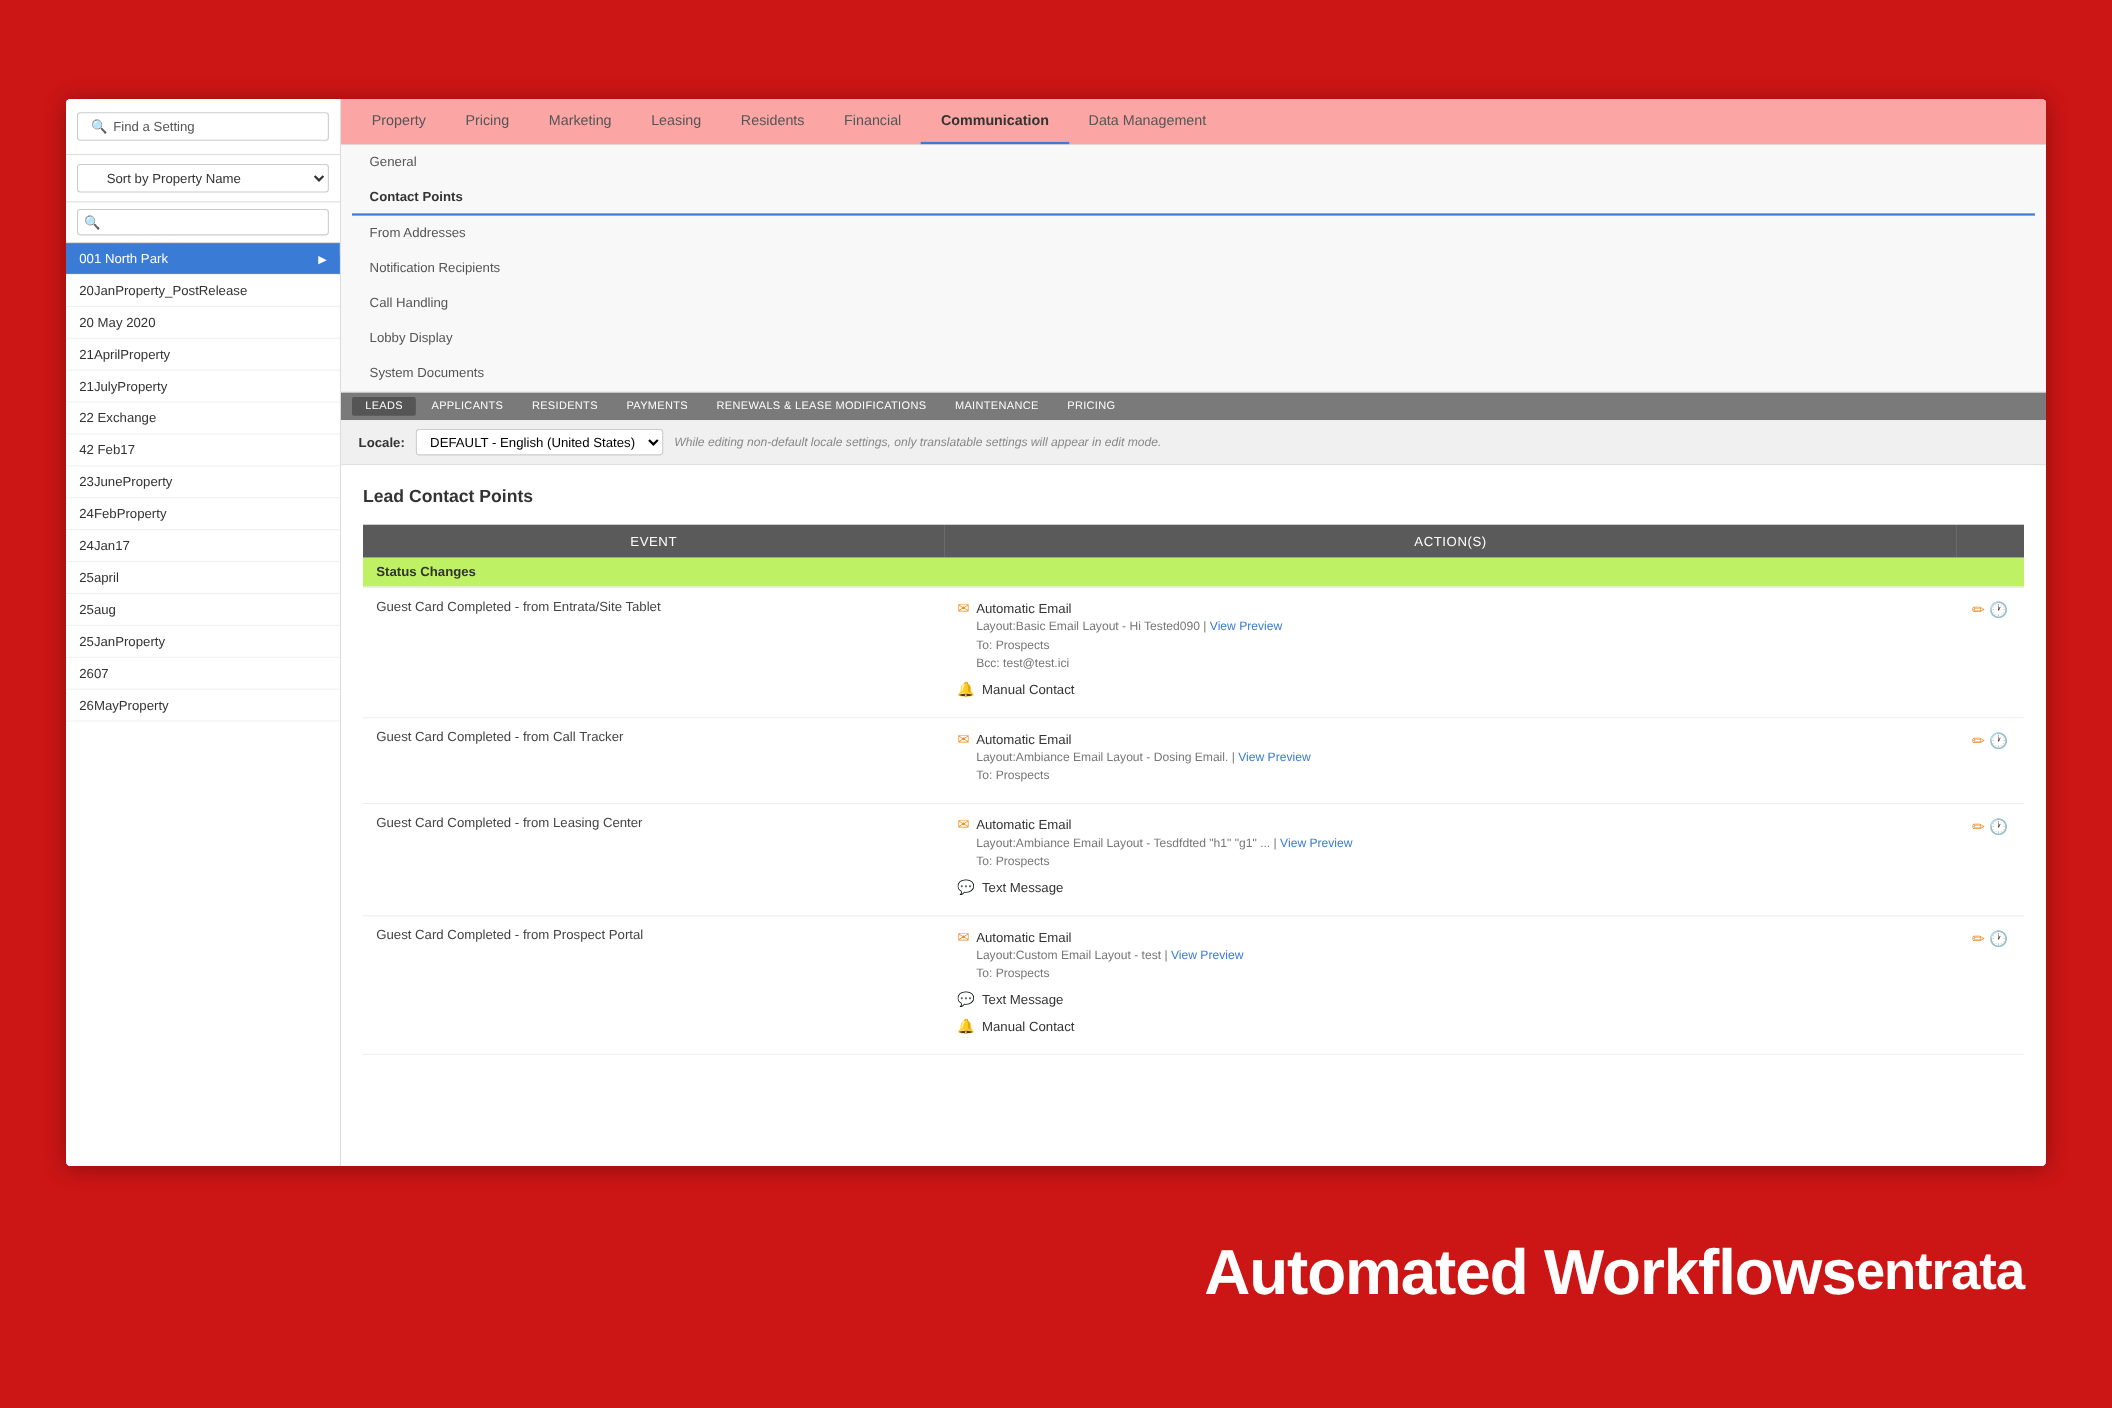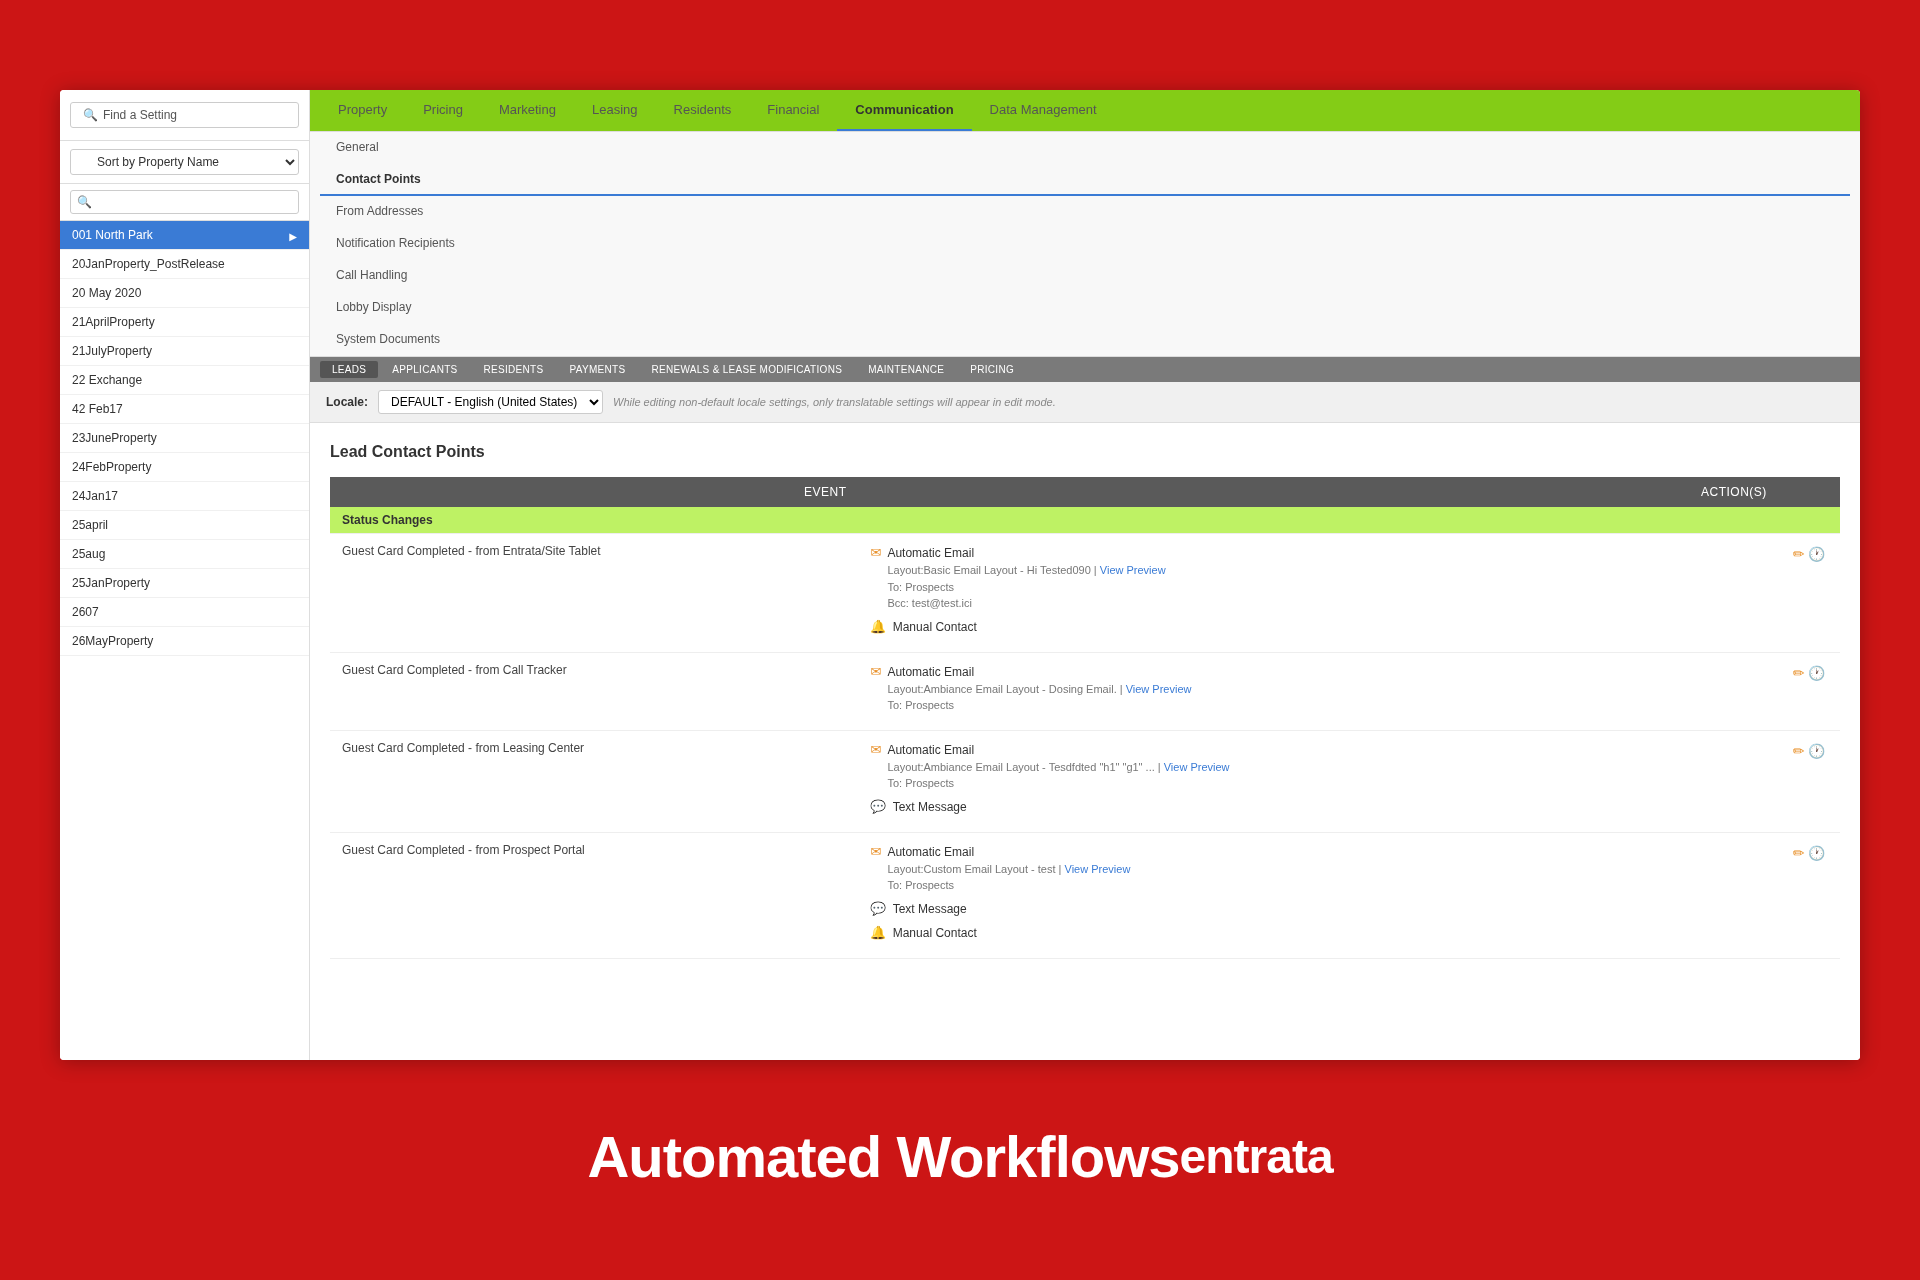--- a/index.html
+++ b/index.html
@@ -103,21 +103,21 @@
     .main-content {
       flex: 1;
       display: flex;
       flex-direction: column;
       overflow: hidden;
     }
     
     .top-tabs {
       display: flex;
       border-bottom: 1px solid #ddd;
-      background: #84cc16;
+      background: #fca5a5;
       padding: 0 10px;
     }
     .top-tab {
       padding: 12px 18px;
       font-size: 13px;
       color: #555;
       cursor: pointer;
       border-bottom: 2px solid transparent;
       white-space: nowrap;
     }
@@ -205,22 +205,22 @@
     .workflow-table {
       width: 100%;
       border-collapse: collapse;
       font-size: 12px;
     }
     .workflow-table thead tr {
       background: #5a5a5a;
       color: #fff;
     }
     .workflow-table thead th {
-      padding: 8px 12px;
-      text-align: right;
+      padding: 8px 24px;
+      text-align: center;
       font-weight: normal;
       font-size: 12px;
       text-transform: uppercase;
       letter-spacing: 0.5px;
     }
     .workflow-table tbody tr {
       border-bottom: 1px solid #eee;
     }
     .section-header td {
       background: #bef264;
@@ -290,21 +290,21 @@
     .action-btn.history { color: #aaa; }
     
     .bottom-branding {
       position: absolute;
       bottom: 0;
       left: 0;
       right: 0;
       height: 248px;
       display: flex;
       align-items: center;
-      justify-content: center;
+      justify-content: flex-end;
       padding: 0 80px;
     }
     .brand-title {
       font-size: 58px;
       font-weight: bold;
       color: #fff;
       letter-spacing: -1px;
     }
     .brand-logo {
       font-size: 48px;

